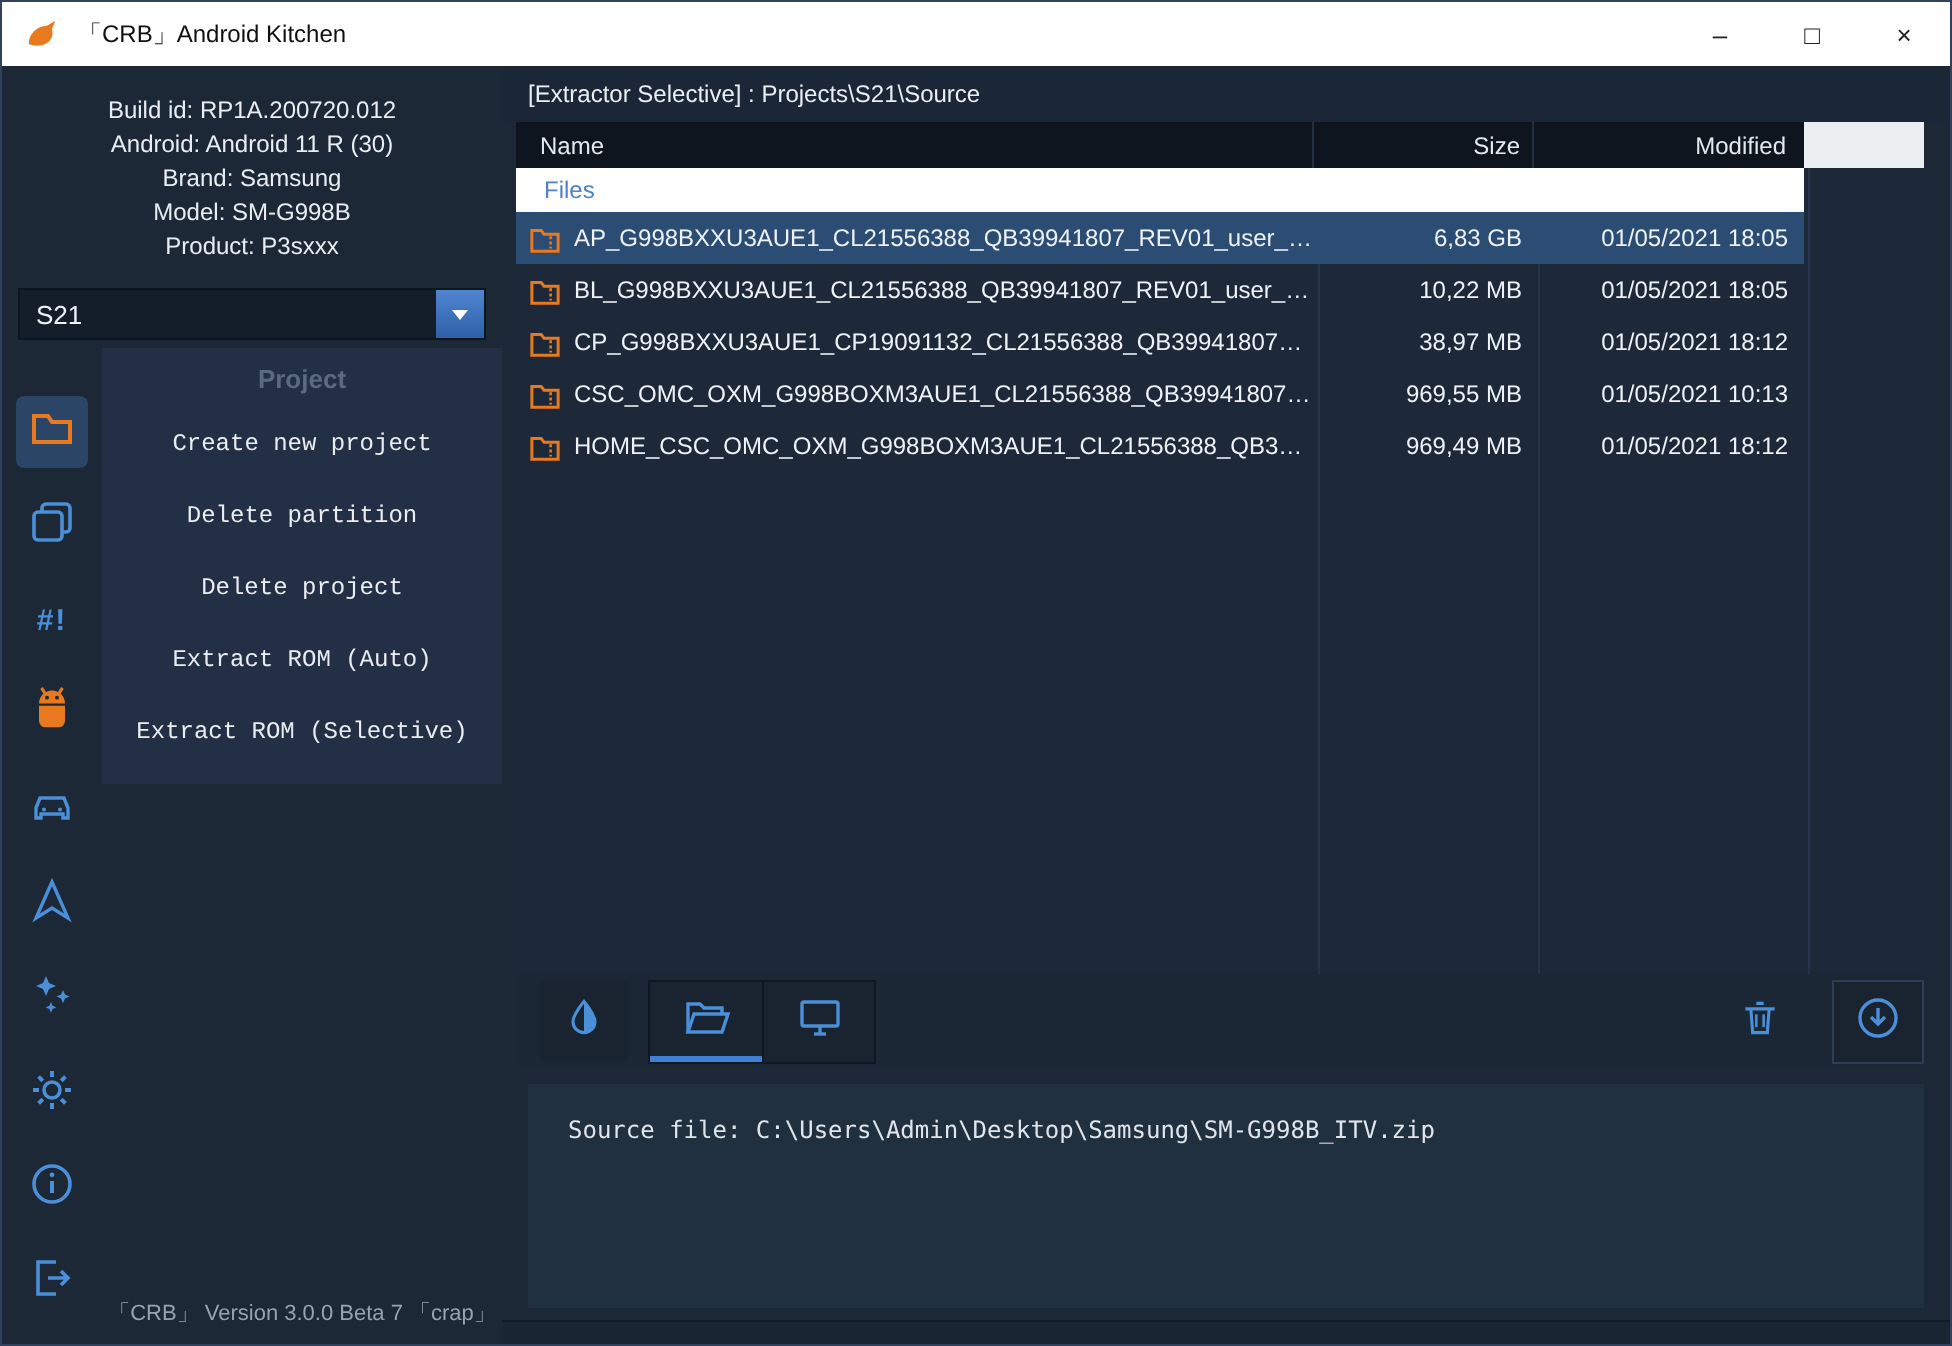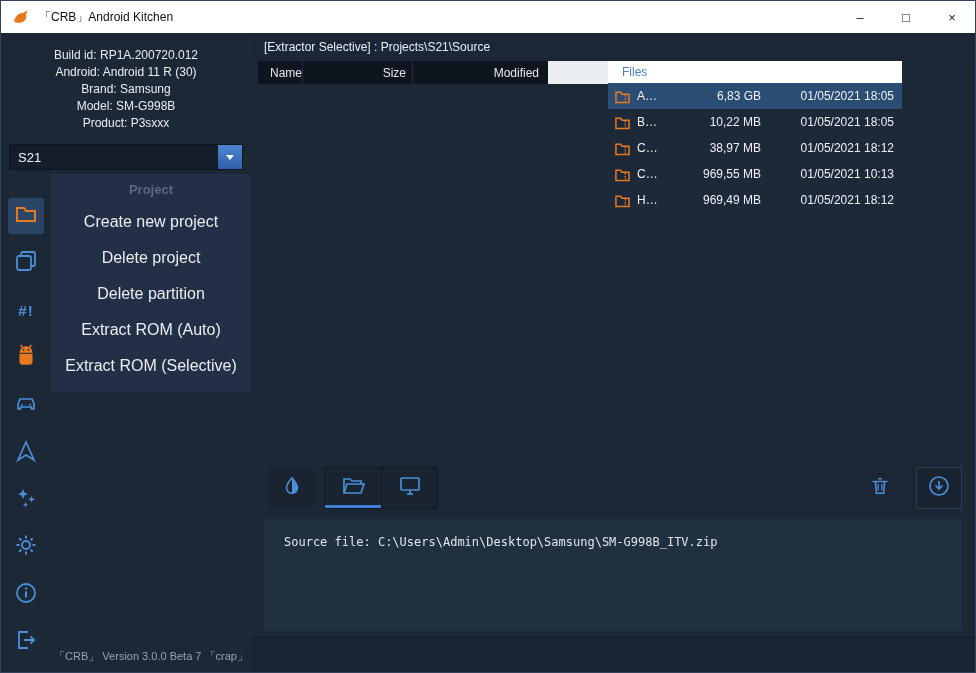--- a/index.html
+++ b/index.html
@@ -35,29 +35,29 @@
              justify-content:space-between; padding:24px 0 12px; }
   .nav-item { width:36px; height:36px; display:flex; align-items:center; justify-content:center; }
   .nav-item.active { background:#2a4565; border-radius:4px; }
   .hashbang { color:#4a8fd8; font-weight:bold; font-size:15px; letter-spacing:1px; }
 
   .menu-wrap { flex:1; display:flex; flex-direction:column; min-width:0; }
   .menu-panel { background:#232f44; padding-bottom:8px; }
   .menu-title { height:30px; display:flex; align-items:center; justify-content:center;
                 color:#5b6a80; font-weight:bold; font-size:13px; }
   .menu-item { height:36px; display:flex; align-items:center; justify-content:center;
-               color:#e9edf2; font-size:16px; cursor:default; }
+               color:#e9edf2; font-size:12px; cursor:default;font-family:Liberation Mono, monospace; }
   .version { margin-top:auto; padding:6px 2px 8px; text-align:center; color:#99a2ae; font-size:11px; }
 
   
   .main { flex:1; display:flex; flex-direction:column; min-width:0; background:#1c2836; }
   .main-header { flex:0 0 28px; display:flex; align-items:center; padding-left:13px;
                  color:#e9eef3; font-size:12px; background:#1b2737; }
 
-  .table { margin:0 13px 0 7px; display:flex; flex-direction:row; }
+  .table { margin:0 13px 0 7px; display:flex; flex-direction:column; }
   .thead { height:23px; background:#0f151f; display:flex; align-items:center;
            color:#e2e8ee; font-size:12px; }
   .th-name { flex:1; padding-left:12px; align-self:stretch; display:flex; align-items:center;
              border-right:1px solid #232e41; }
   .th-size { width:110px; text-align:right; padding-right:6px; align-self:stretch; display:flex;
              align-items:center; justify-content:flex-end; border-right:1px solid #232e41; }
   .th-mod  { width:135px; text-align:right; padding-right:9px; align-self:stretch; display:flex;
              align-items:center; justify-content:flex-end; }
   .th-corner { width:60px; align-self:stretch; background:#eceff2; }
 
@@ -220,22 +220,22 @@
                   <path d="M10 12h10m-3.5-3.5L20 12l-3.5 3.5" fill="none" stroke="#4a8fd8" stroke-width="1.8"></path>
                 </svg>
             </span>
           </div>
         </div>
 
         <div class="menu-wrap">
           <div class="menu-panel">
             <div class="menu-title">Project</div>
             <div class="menu-item">Create new project</div>
+            <div class="menu-item">Delete partition</div>
             <div class="menu-item">Delete project</div>
-            <div class="menu-item">Delete partition</div>
             <div class="menu-item">Extract ROM (Auto)</div>
             <div class="menu-item">Extract ROM (Selective)</div>
           </div>
           <div class="version">「CRB」 Version 3.0.0 Beta 7 「crap」</div>
         </div>
       </div>
     </div>
 
     <div class="main">
       <div class="main-header">[Extractor Selective] : Projects\S21\Source</div>

